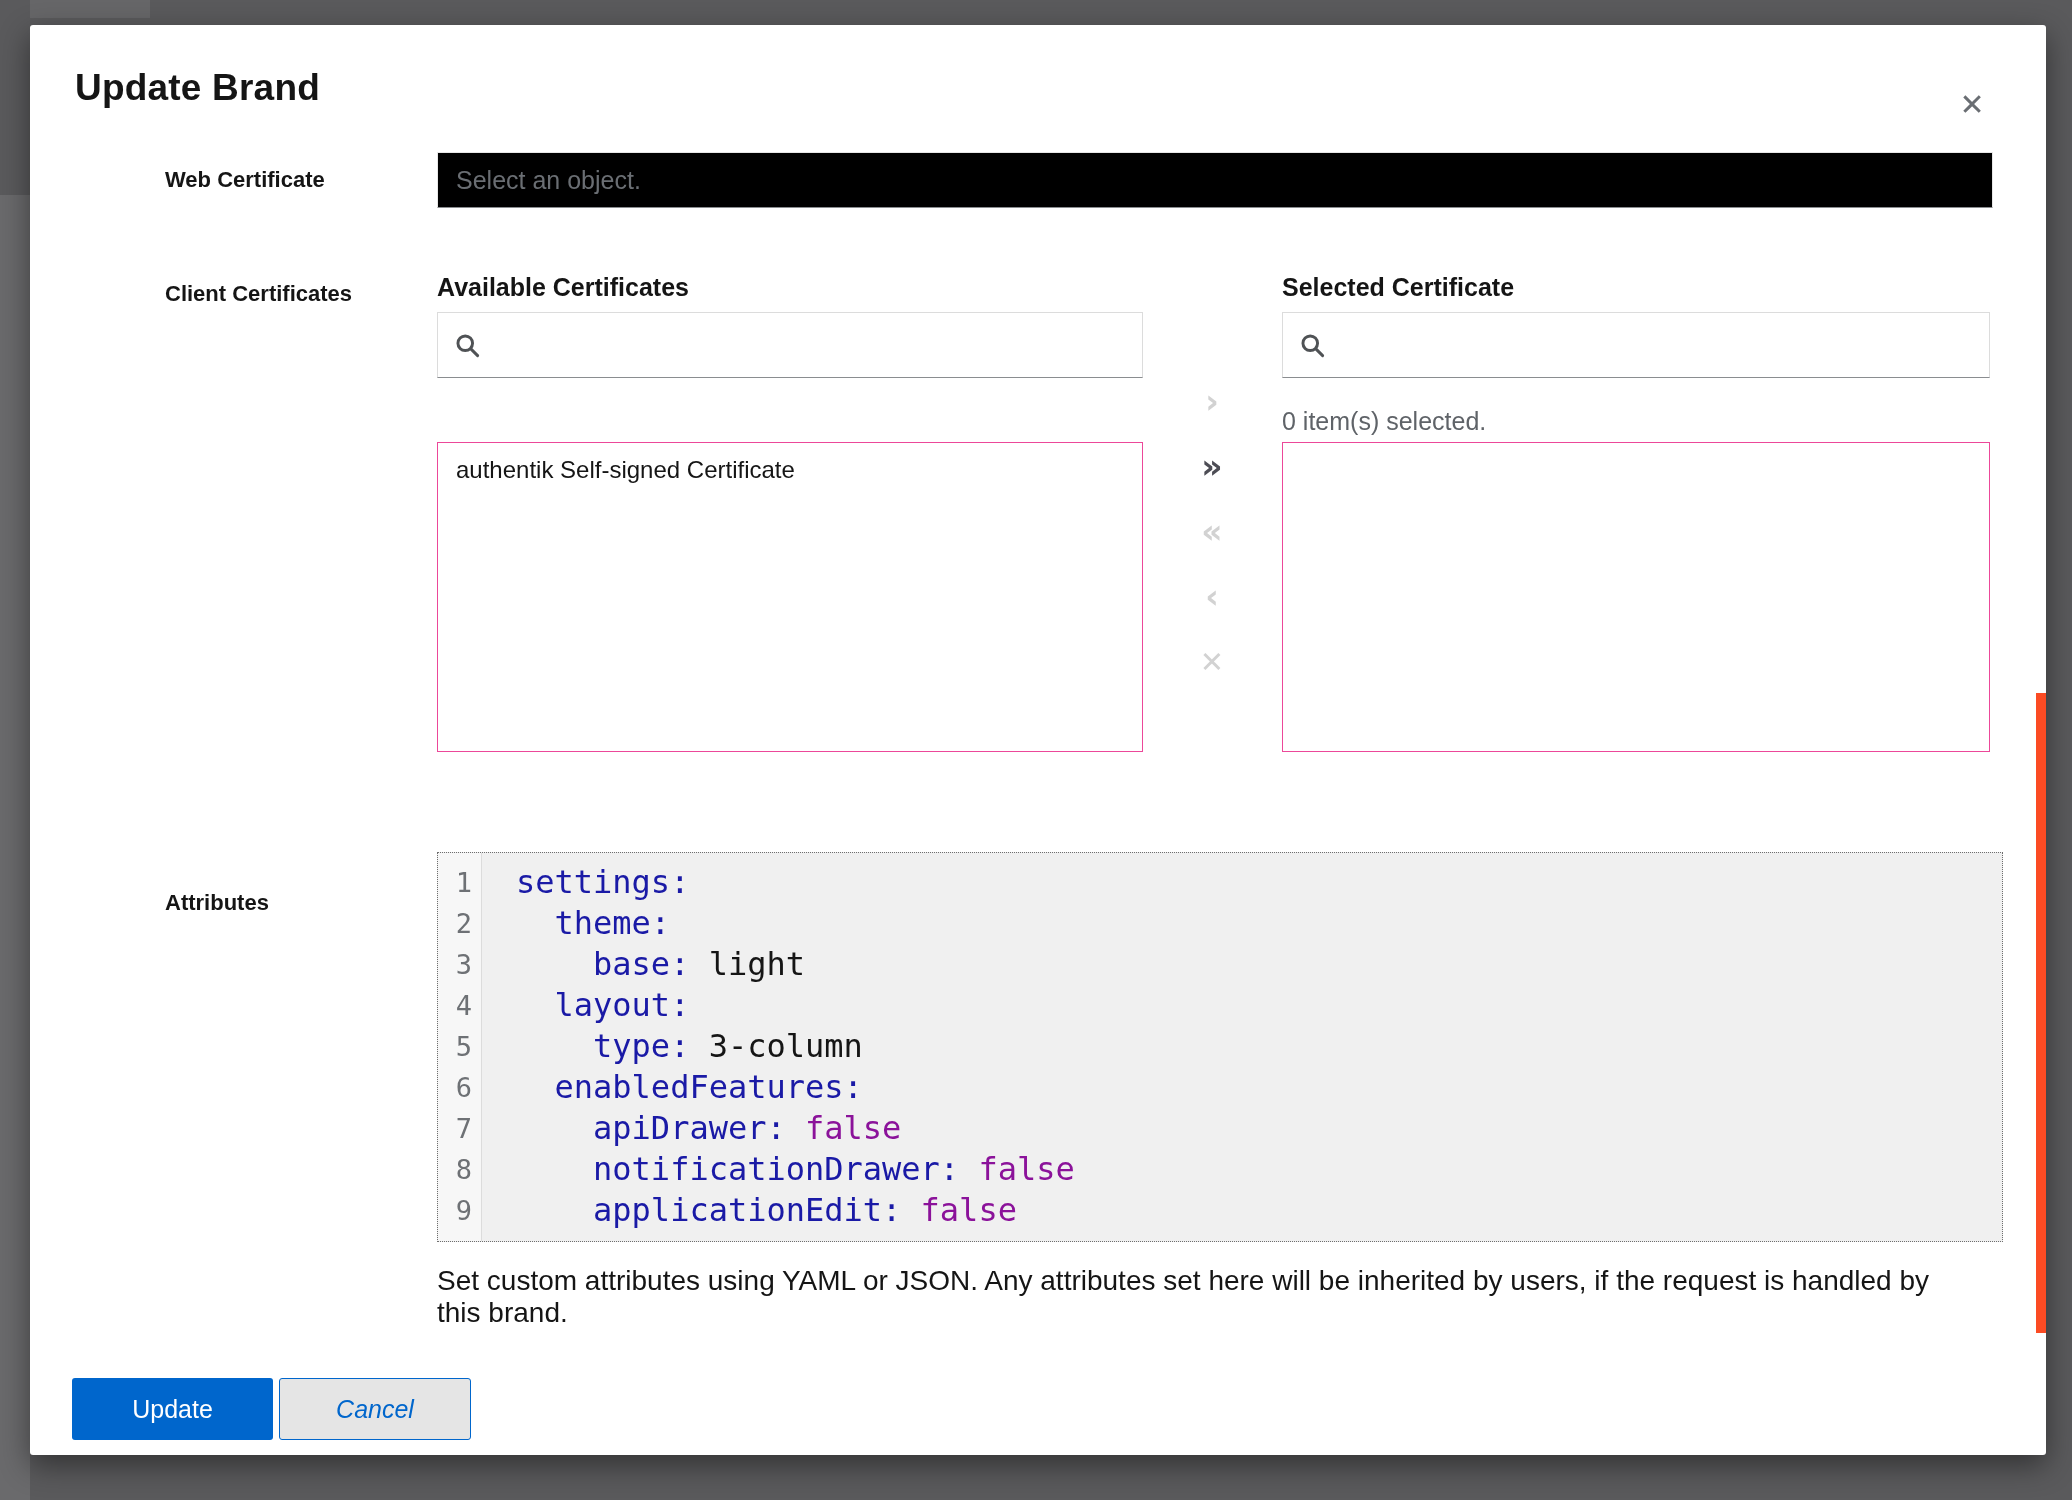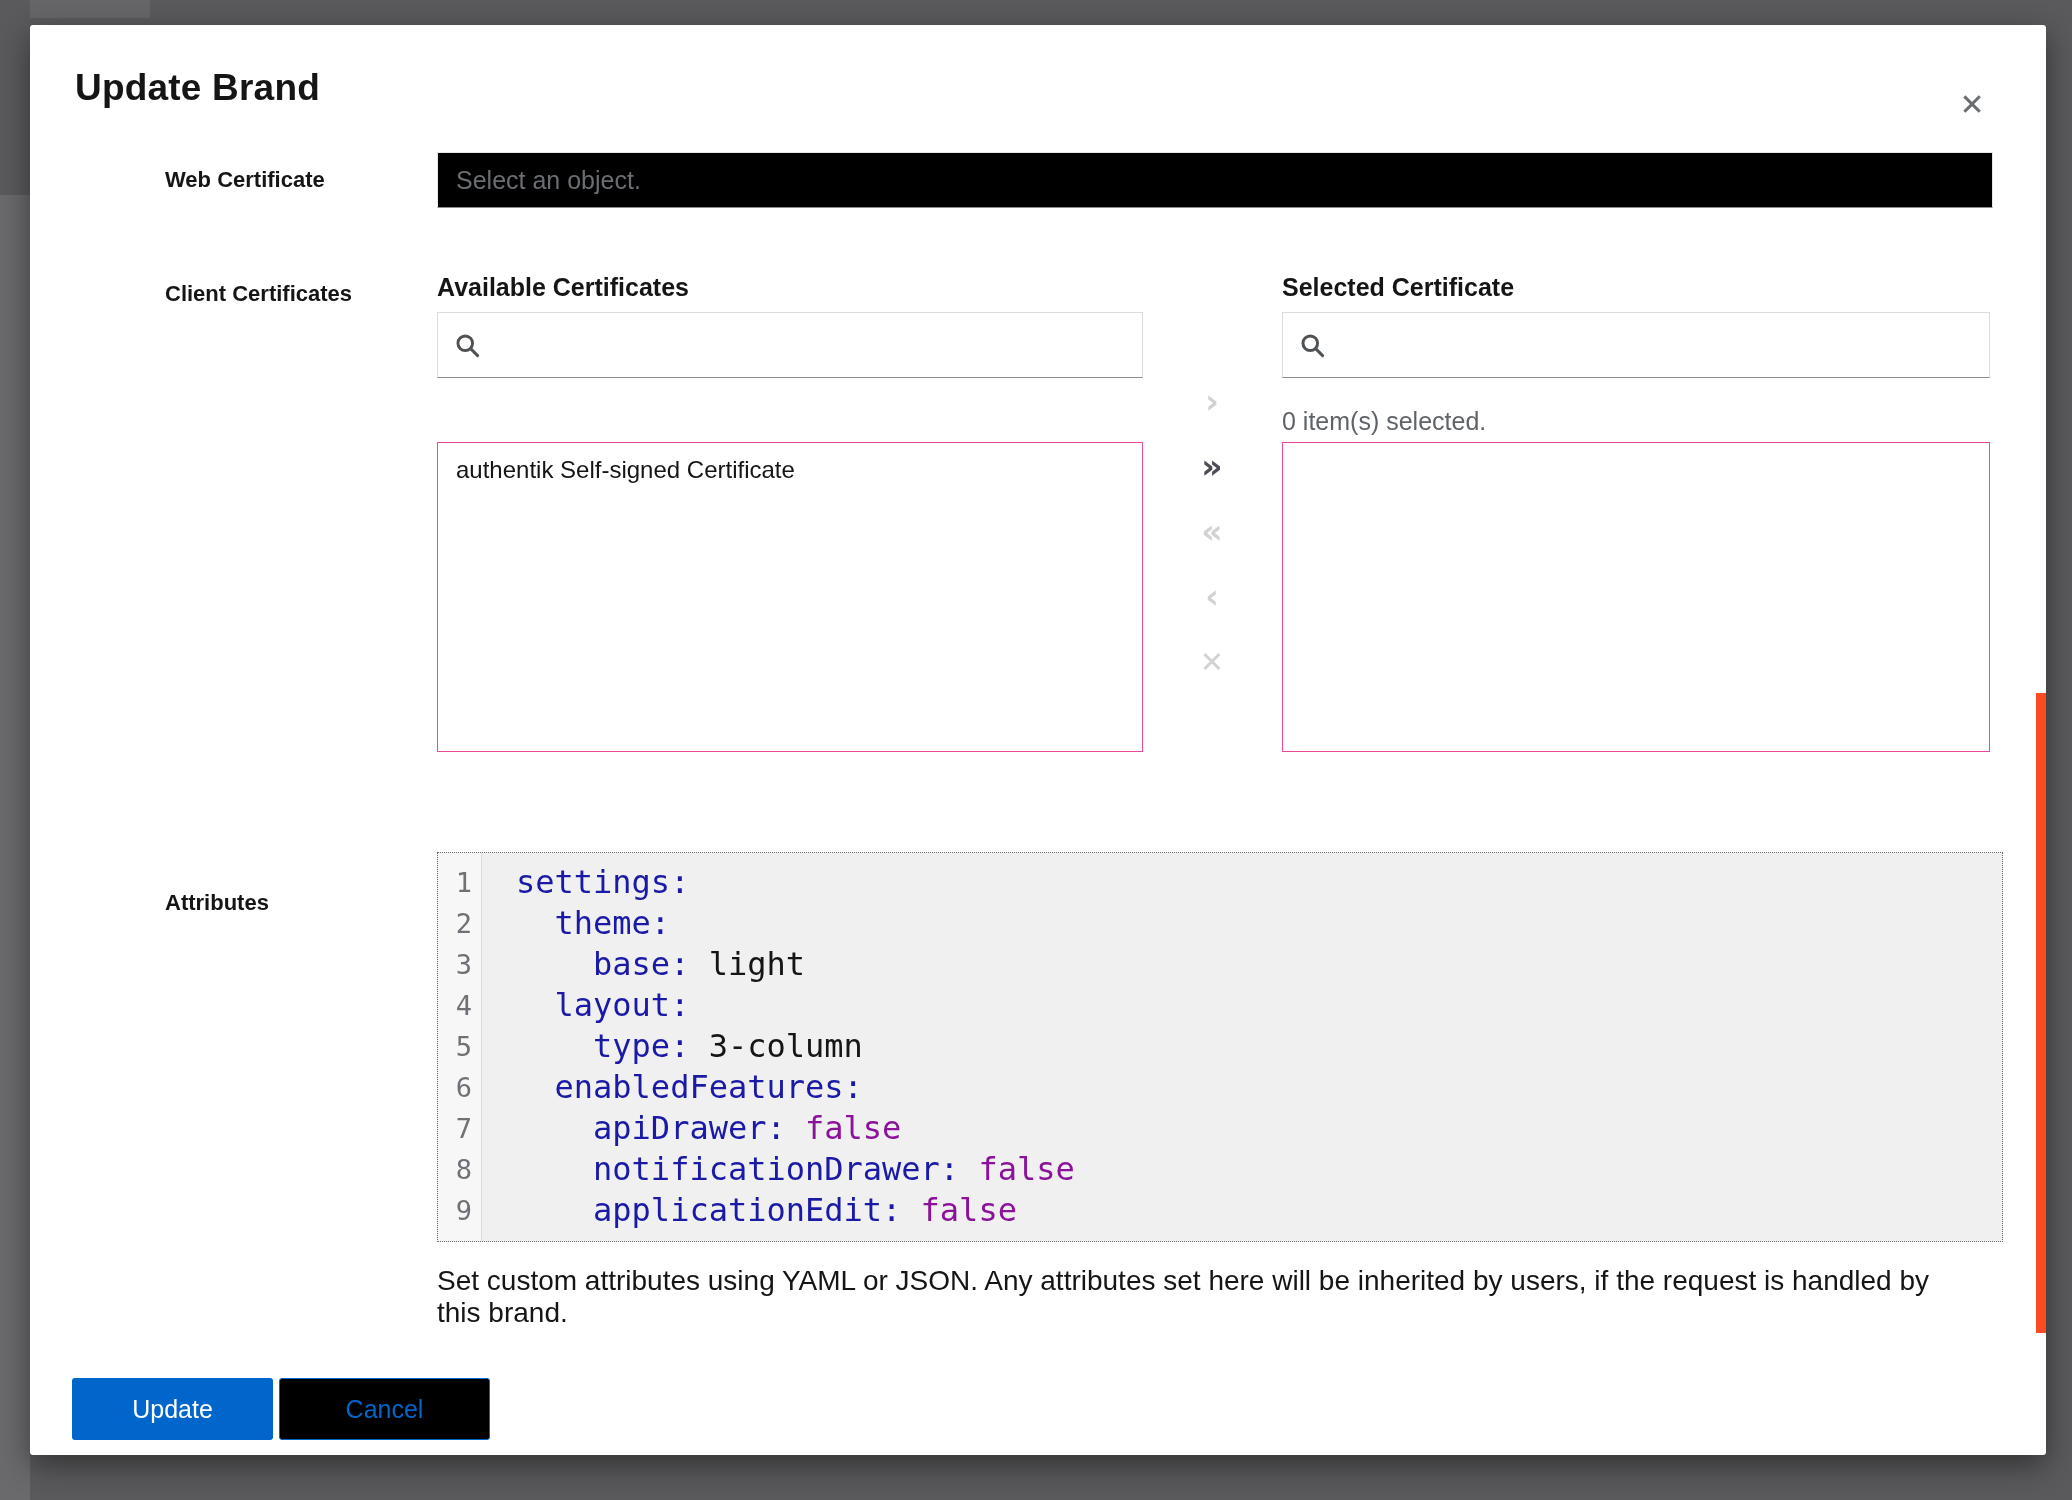--- a/index.html
+++ b/index.html
@@ -124,22 +124,23 @@
 
   
   .btn{
     position:absolute;top:1353px;height:62px;border-radius:3px;
     font-size:25px;cursor:pointer;font-family:"Liberation Sans", sans-serif;
   }
   .btn-primary{
     left:42px;width:201px;background:var(--primary);color:#ffffff;border:none;
   }
   .btn-secondary{
-    left:249px;width:211px;background:#000000;color:var(--primary);
+    left:249px;width:192px;background:#e5e5e5;color:var(--primary);
     border:1px solid var(--primary);
+    font-style:italic;
   }
 
   
   .scroll-thumb{
     position:absolute;left:2006px;top:668px;width:10px;height:640px;
     background:var(--scrollbar);
   }
 </style>
 </head>
 <body>

